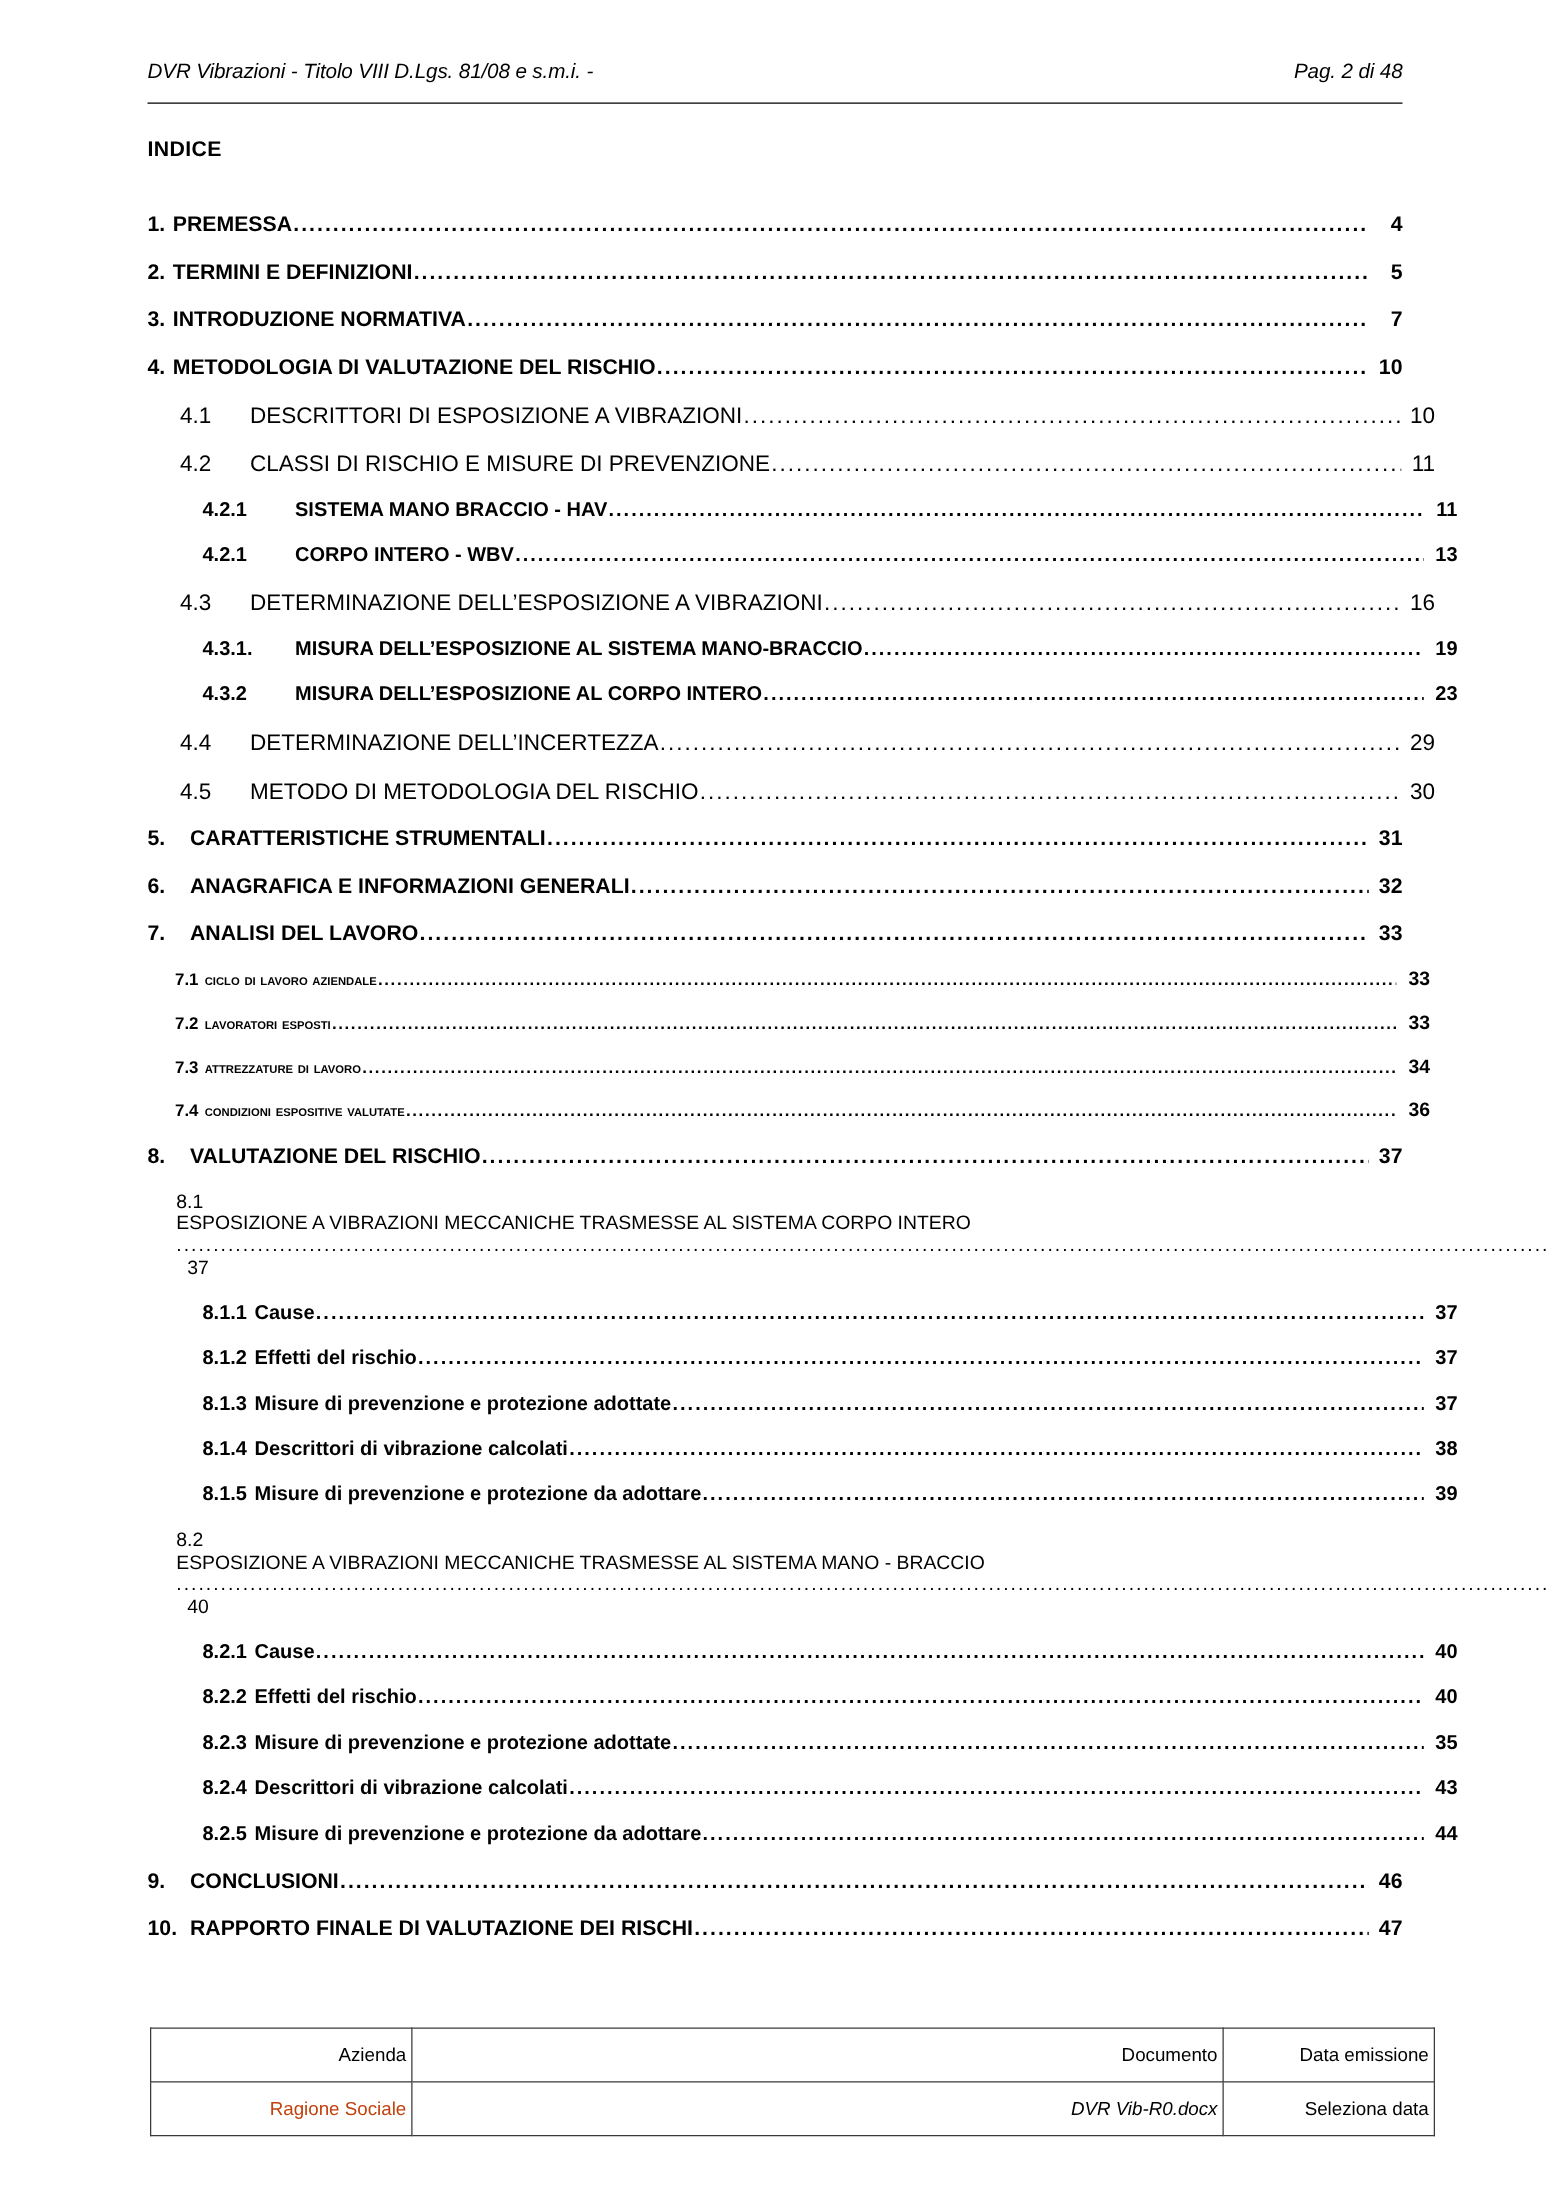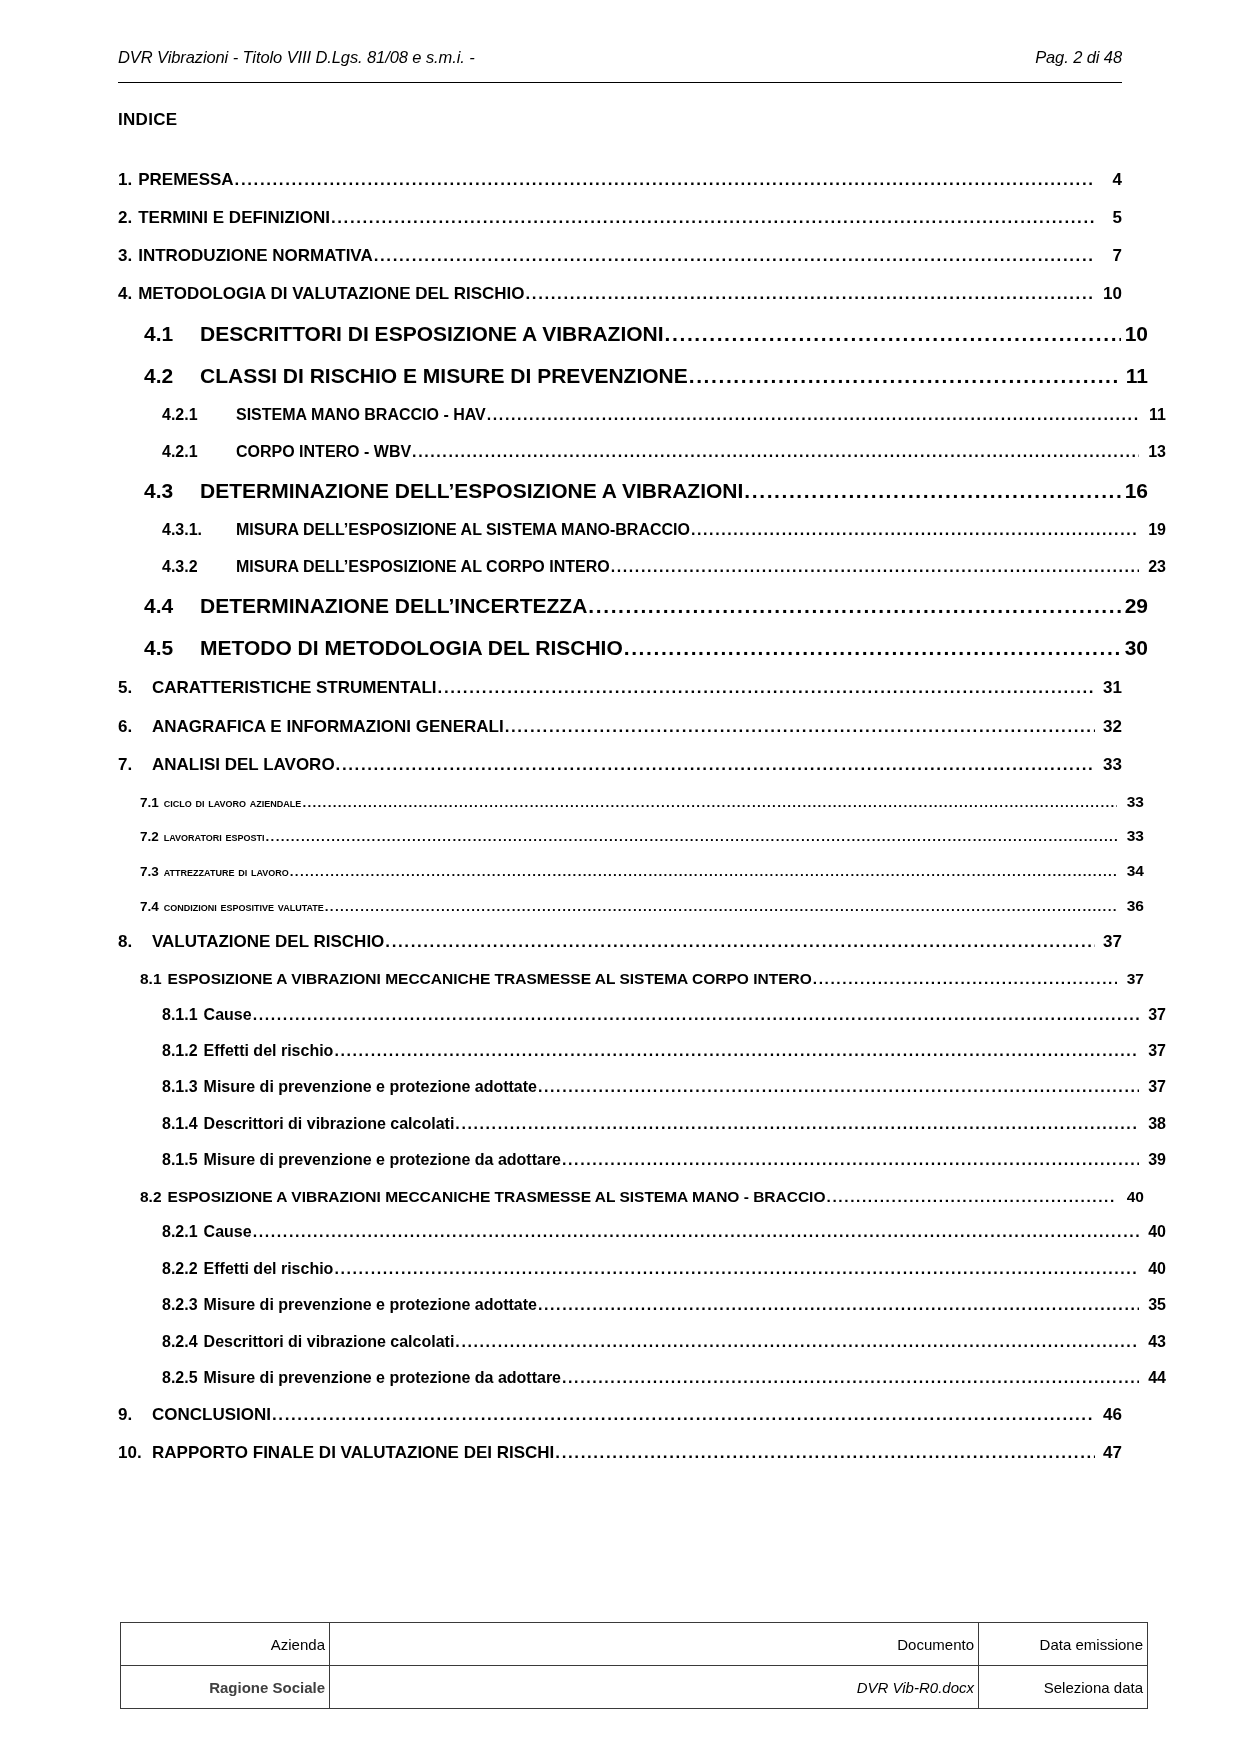--- a/index.html
+++ b/index.html
@@ -106,22 +106,22 @@
   
   .lvl1w {
     font-size: 17px;
     font-weight: bold;
     margin-bottom: 18.5px;
   }
   .lvl1w .toc-num { min-width: 34px; }
 
   
   .lvl2 {
-    font-size: 21px;
-    font-weight: bold;
+    font-size: 18px;
+    font-weight: normal;
     margin-bottom: 18px;
     padding-left: 26px;
   }
   .lvl2 .toc-num { min-width: 56px; }
 
   
   .lvl3 {
     font-size: 16px;
     font-weight: bold;
     margin-bottom: 18px;
@@ -142,23 +142,24 @@
     font-variant: normal;
     text-transform: none;
     padding-right: 5px;
   }
   .lvlsc .toc-dots { letter-spacing: 1.3px; font-variant: normal; }
   .lvlsc .toc-page { font-variant: normal; text-transform: none; font-size: 15.5px; }
 
   
   .lvl2b {
     font-size: 15.5px;
-    font-weight: bold;
+    font-weight: normal;
     margin-bottom: 18px;
     padding-left: 22px;
+    flex-direction: column;
   }
   .lvl2b .toc-num { padding-right: 6px; }
 
   
   .lvl3b {
     font-size: 16px;
     font-weight: bold;
     margin-bottom: 18px;
     padding-left: 44px;
   }
@@ -181,22 +182,22 @@
     text-align: right;
     padding: 7px 4px;
     height: 28px;
     vertical-align: middle;
   }
   .col-azienda { width: 200px; }
   .col-doc     { width: 640px; }
   .col-data    { width: 160px; }
 
   .cell-ragione {
-    color: #404040;
-    font-weight: bold;
+    color: #c2410c;
+    font-weight: normal;
   }
   .cell-docname {
     font-style: italic;
   }
 </style>
 </head>
 <body>
 
 <div class="page">
 

